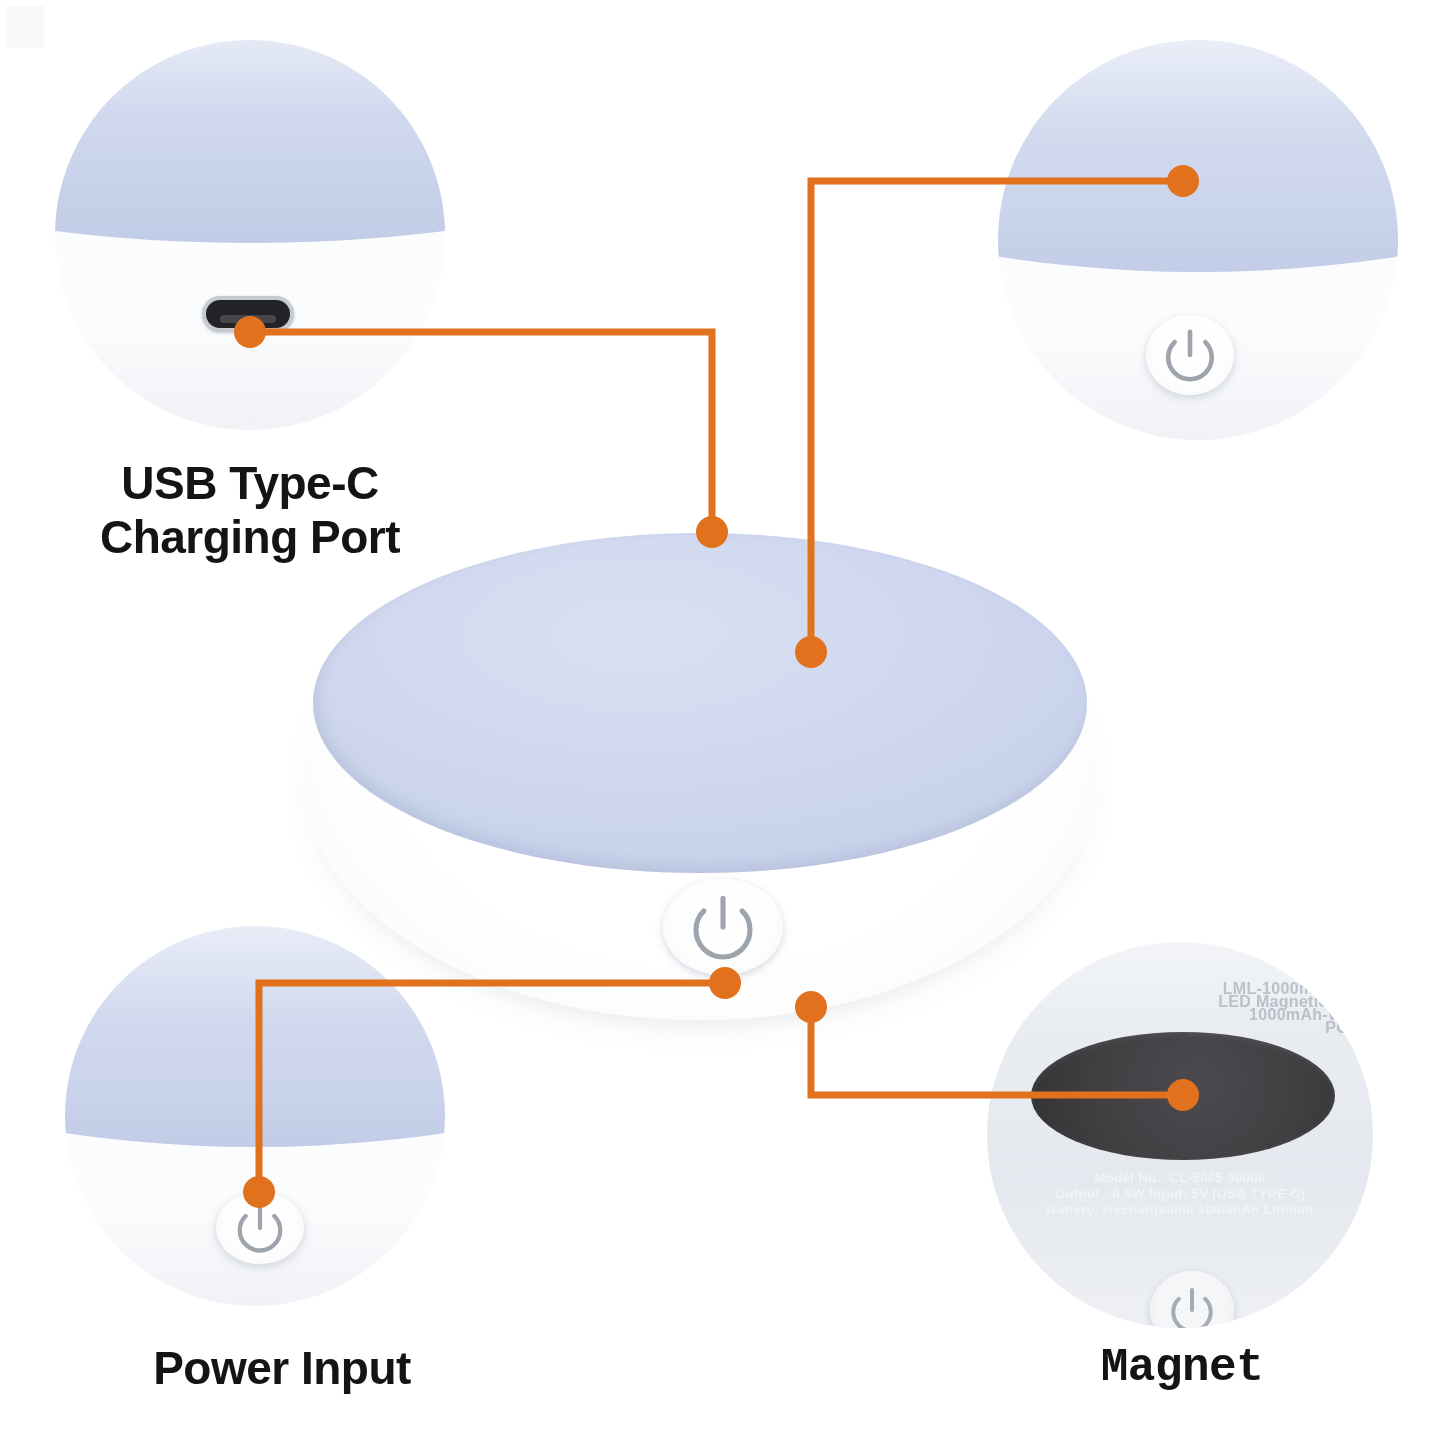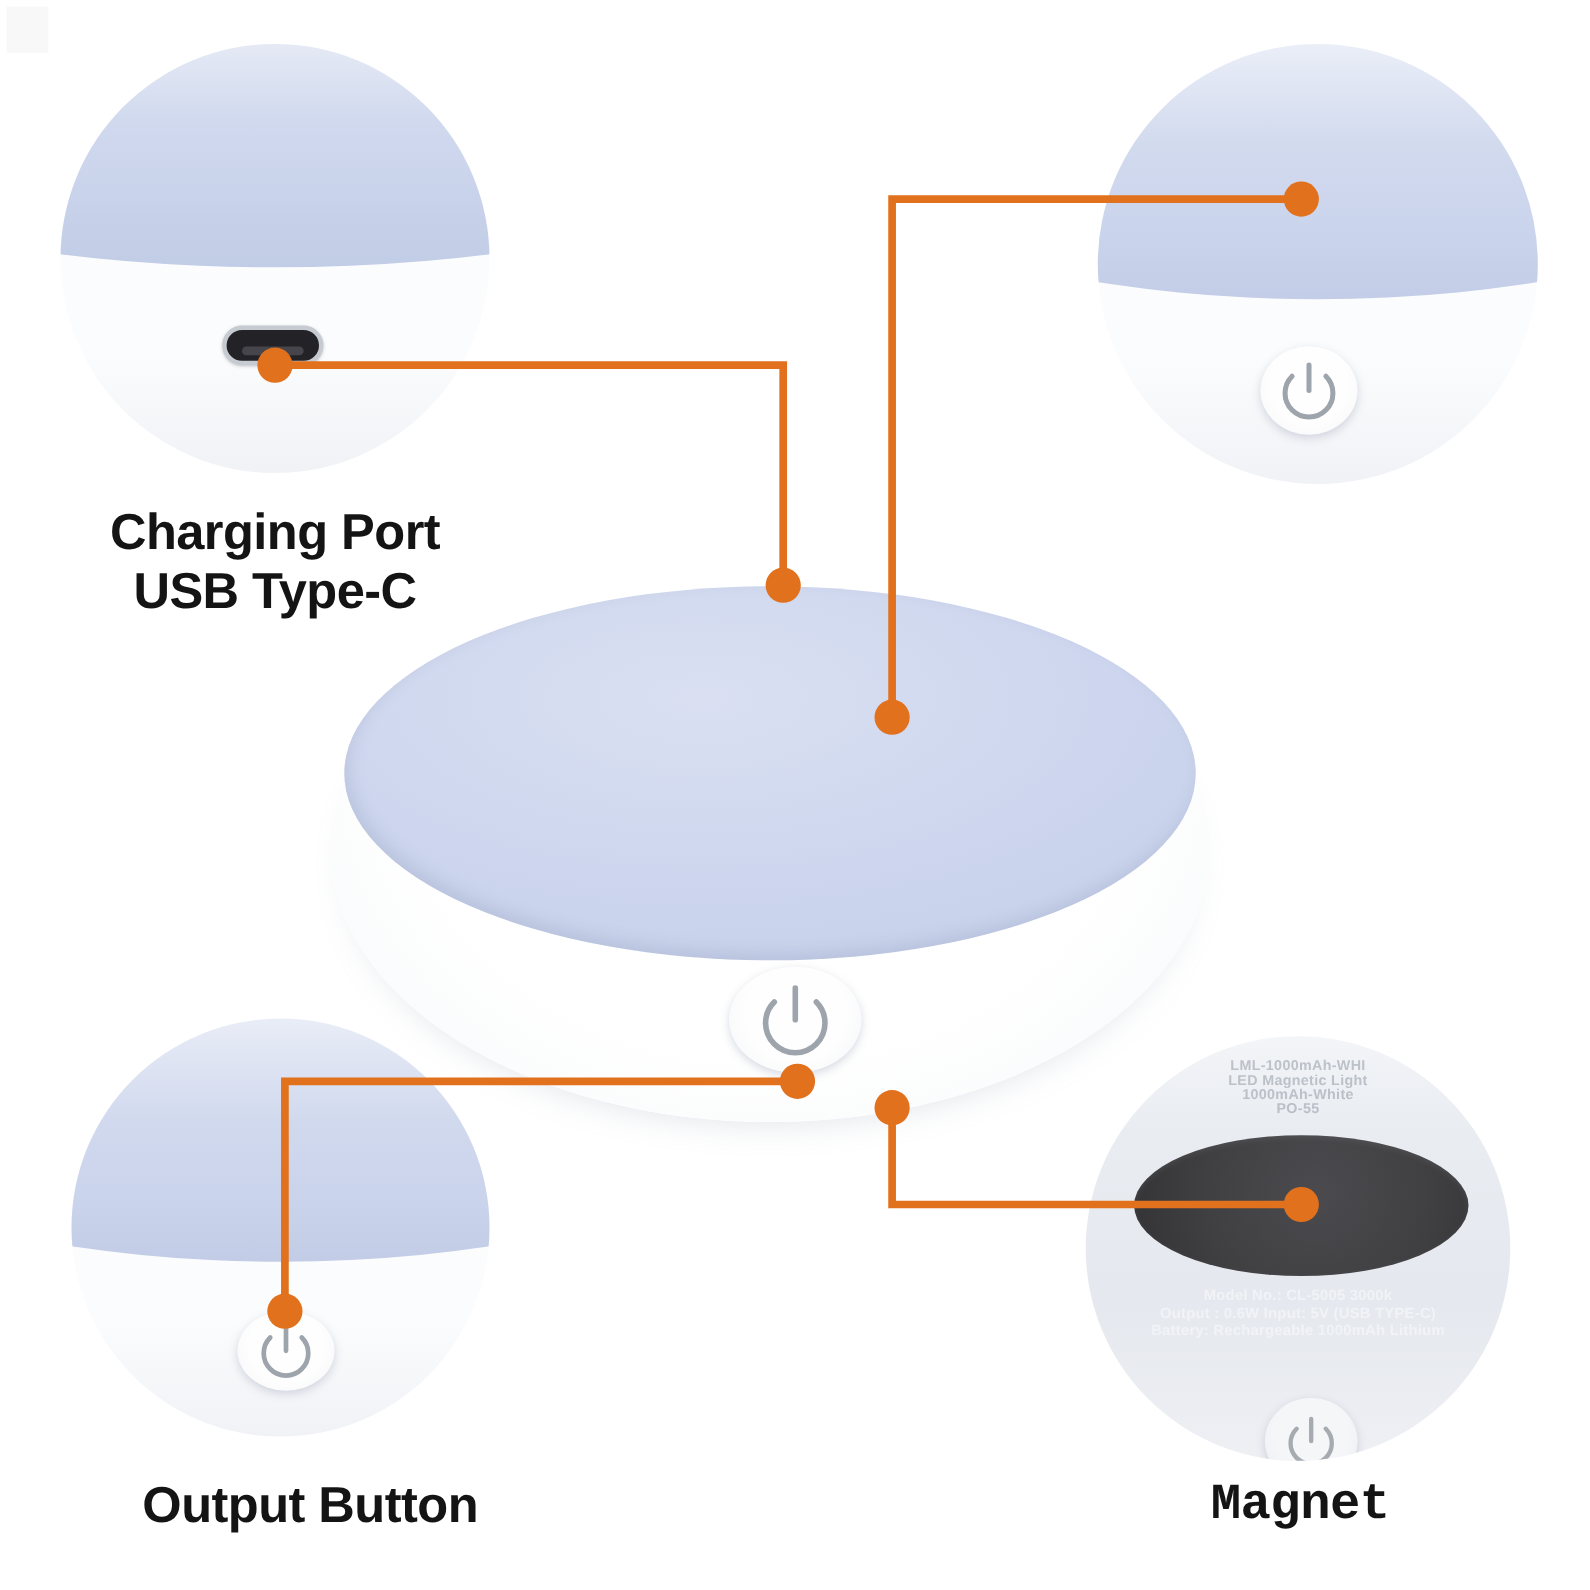--- a/index.html
+++ b/index.html
@@ -38,22 +38,22 @@
         background:radial-gradient(circle at 50% 42%,#fefefe 55%,#f4f5f8 100%);
         box-shadow:0 3px 9px rgba(120,130,155,.30);
         display:flex;align-items:center;justify-content:center;}
   .inset-led .pbtn{left:148px;top:275px;width:88px;height:80px;}
   .inset-power .pbtn{left:151px;top:266px;width:88px;height:72px;}
   .inset-magnet .pbtn{left:163px;top:329px;width:84px;height:78px;
         background:radial-gradient(circle at 50% 42%,#f4f6f8 55%,#e9ebf0 100%);}
   .pbtn svg{display:block;}
 
   
-  .faded-text{position:absolute;left:0;top:20px;width:100%;text-align:center;
-      font-size:13px;line-height:13px;font-weight:700;color:#9ba1ac;opacity:.6;
+  .faded-text{position:absolute;left:0;top:40px;width:100%;text-align:right;
+      font-size:16px;line-height:13px;font-weight:700;color:#9ba1ac;opacity:.6;
       filter:blur(.4px);letter-spacing:.3px;}
   .magnet-oval{position:absolute;left:44px;top:90px;width:304px;height:128px;border-radius:50%;
       background:radial-gradient(circle at 55% 40%,#4b4b4f 0%,#404043 55%,#323235 100%);
       box-shadow:inset 0 2px 6px rgba(255,255,255,.08);}
   .spec-text{position:absolute;left:0;top:228px;width:100%;text-align:center;
       font-size:13.5px;line-height:16px;font-weight:700;color:#f2f4f7;opacity:.92;
       letter-spacing:.2px;}
 
   
   .product{position:absolute;left:295px;top:505px;width:810px;height:520px;}
@@ -155,19 +155,19 @@
       <circle cx="1183" cy="181" r="16"></circle>
       <circle cx="811" cy="652" r="16"></circle>
       <circle cx="725" cy="983" r="16"></circle>
       <circle cx="259" cy="1192" r="16"></circle>
       <circle cx="811" cy="1007" r="16"></circle>
       <circle cx="1183" cy="1095" r="16"></circle>
     </g>
   </svg>
 
   <div class="callout-label label-usb">
+    <div>USB Type-C</div>
     <div>Charging Port</div>
-    <div>USB Type-C</div>
   </div>
-  <div class="callout-label label-power">Output Button</div>
+  <div class="callout-label label-power">Power Input</div>
   <div class="callout-label label-magnet">Magnet</div>
 
 </div>
 
 </body></html>

